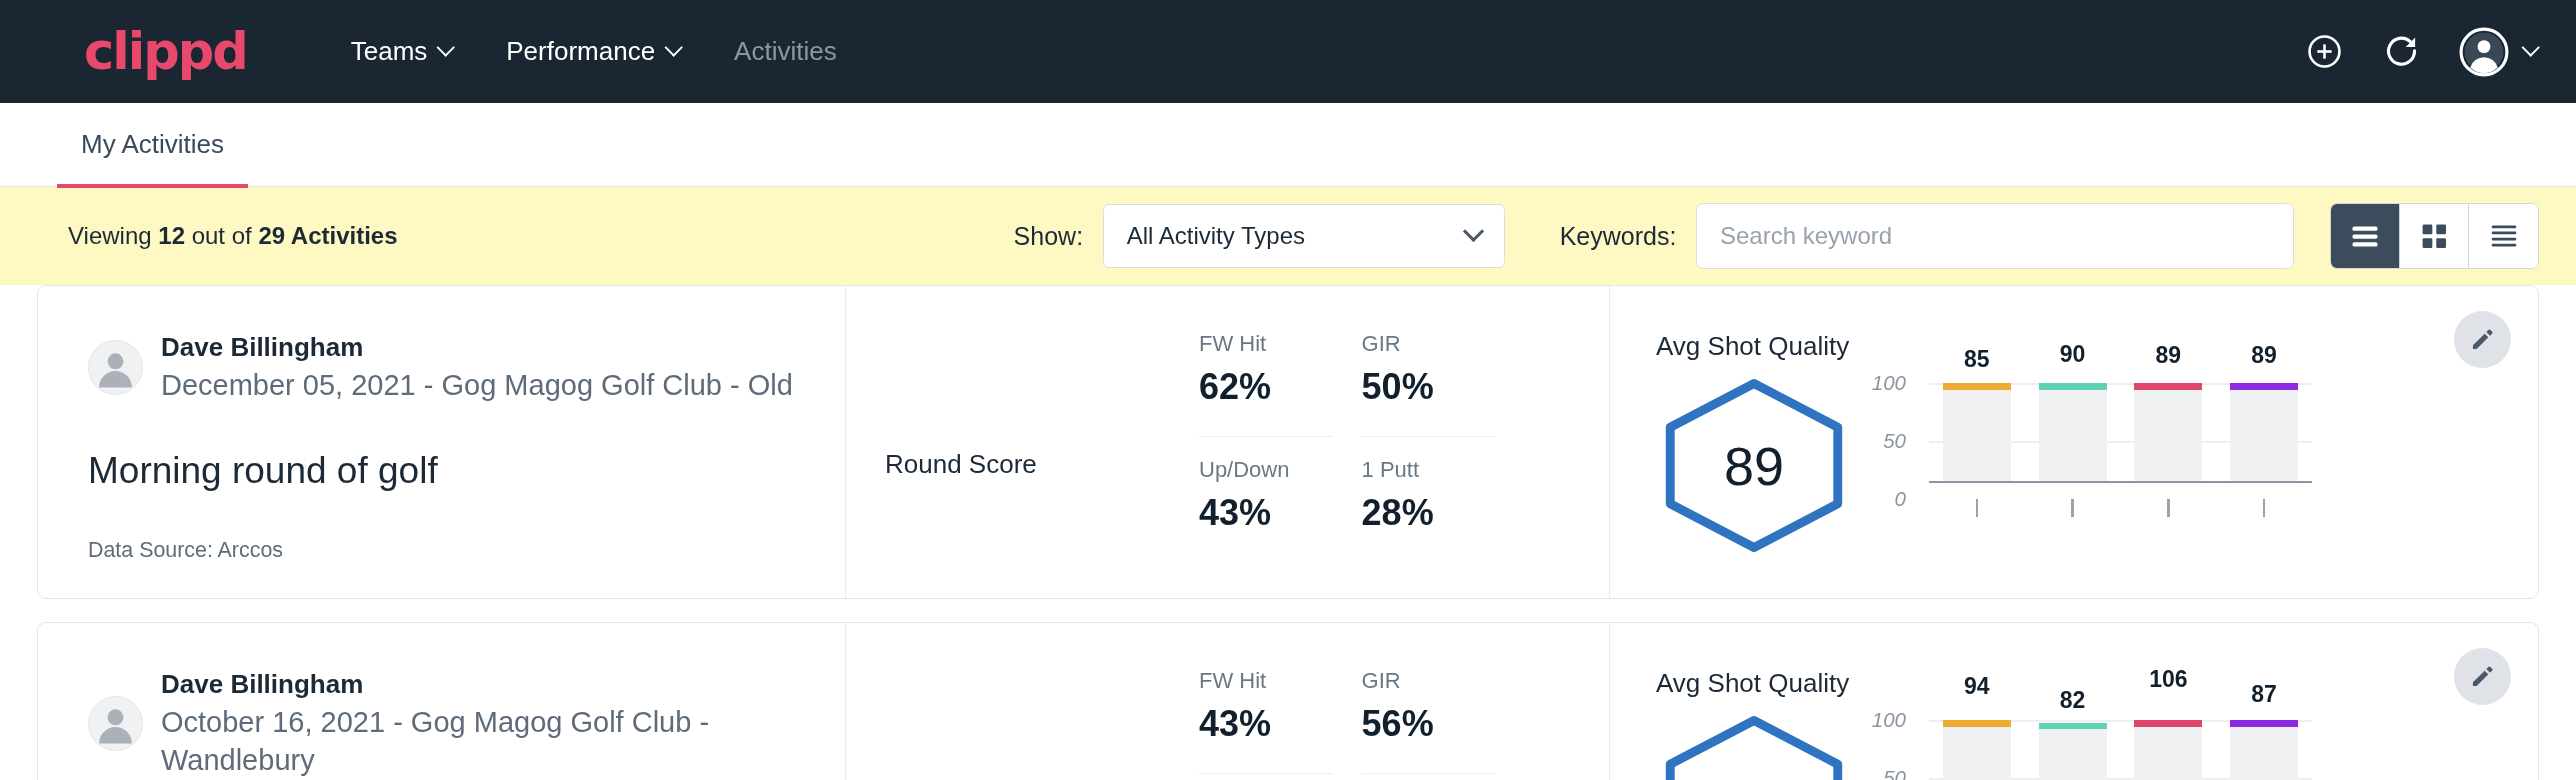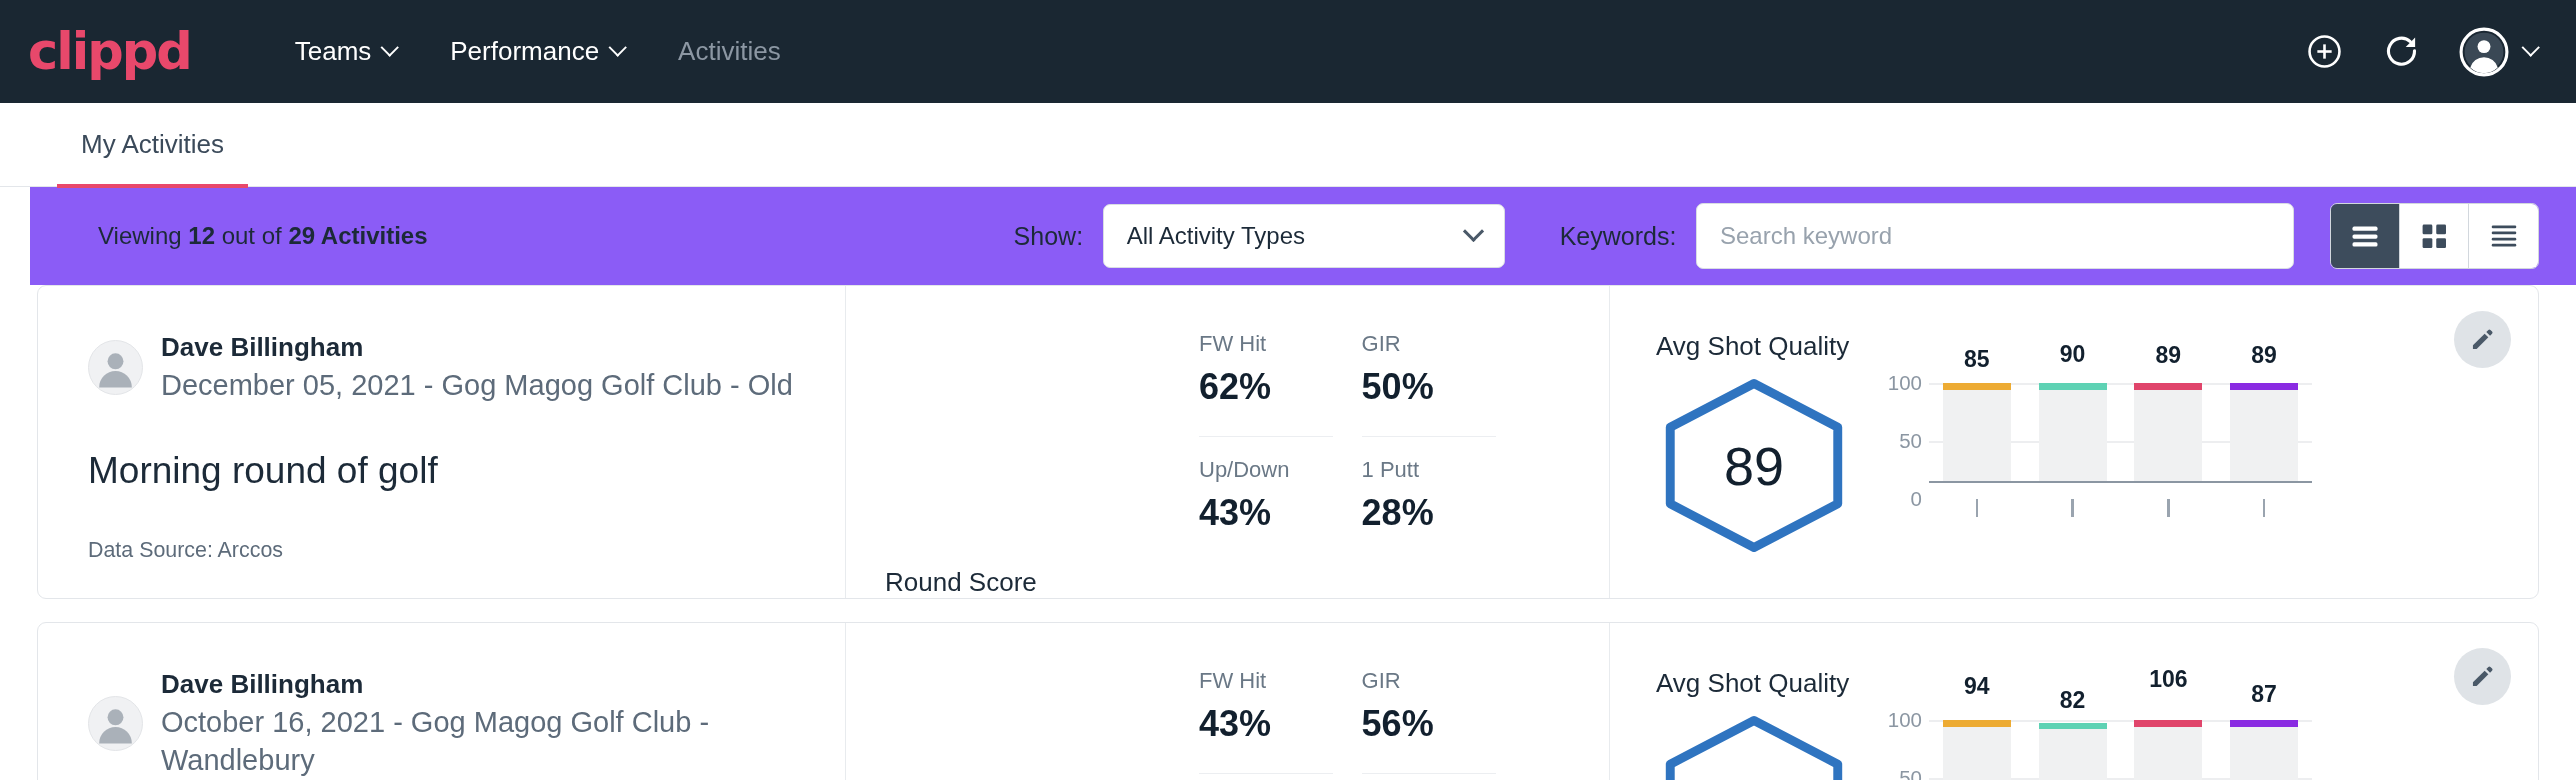--- a/index.html
+++ b/index.html
@@ -12,21 +12,21 @@
     font-family: "Liberation Sans", sans-serif;
     -webkit-font-smoothing: antialiased;
   }
 
   
   .app-header {
     height: 103px;
     background: #1a2732;
     display: flex;
     align-items: center;
-    padding: 0 39px 0 28px;
+    padding: 0 39px 0 84px;
     position: relative;
   }
   .brand-logo {
     font-size: 51px;
     font-weight: 700;
     color: #e8486b;
     letter-spacing: -2px;
     line-height: 1;
     margin-right: 77px;
     font-family: "DejaVu Sans", sans-serif;
@@ -83,25 +83,24 @@
     top: 1.8px;
   }
   .tab.active {
     color: #3b4a5a;
     border-bottom-color: #e8486b;
   }
 
   
   .filterbar {
     height: 98px;
-    background: #8b5cf6;
+    background: #fef9c3;
     display: flex;
     align-items: center;
     padding: 0 37px 0 68px;
-    margin-left: 30px;
   }
   .viewing-text {
     font-size: 24px;
     color: #1c2a38;
     white-space: nowrap;
   }
   .viewing-text b { font-weight: 700; }
   .filter-group {
     margin-left: auto;
     display: flex;
@@ -215,21 +214,21 @@
   }
   .data-source {
     font-size: 21.4px;
     color: #5d6b7a;
     margin-top: 46px;
   }
 
   .col-score {
     width: 353px;
     padding-left: 39px;
-    justify-content: flex-end;
+    justify-content: center;
     padding-top: 45px;
   }
   .sec-label { font-size: 26px; color: #1c2a38; }
   .score-row { display: flex; align-items: flex-end; margin-top: 16px; }
   .score-num {
     font-size: 96px;
     font-weight: 400;
     color: #12202e;
     line-height: 0.95;
     letter-spacing: -1.8px;
@@ -278,22 +277,22 @@
     font-size: 54px; font-weight: 400; color: #12202e;
   }
 
   
   .chart-wrap { margin-left: 23px; padding-top: 14.3px; }
   .chart-area { position: relative; width: 437px; height: 147px; }
   .y-labels {
     position: absolute; left: 0; top: 0; width: 50px; height: 116px;
   }
   .y-lab {
-    position: absolute; right: 3px;
-    font-size: 20.5px; color: #8b96a2; transform: translateY(-50%);
+    position: absolute; right: 19px;
+    font-size: 20.5px; color: #8b96a2; transform: translateY(-50%); font-style: italic;
   }
   .plot {
     position: absolute; left: 54px; right: 0; top: 0; height: 100px;
   }
   .gridline { position: absolute; left: 0; right: 0; height: 1.8px; background: #edeef0; }
   .axisline { position: absolute; left: 0; right: 0; bottom: 0; height: 2.7px; background: #8b96a2; }
   .bars { position: absolute; left: 0; right: 0; bottom: 2.7px; top: 0; display: flex; }
   .bar-slot { flex: 1; display: flex; flex-direction: column; justify-content: flex-end; align-items: center; position: relative; }
   .bar-label-top {
     position: absolute;

